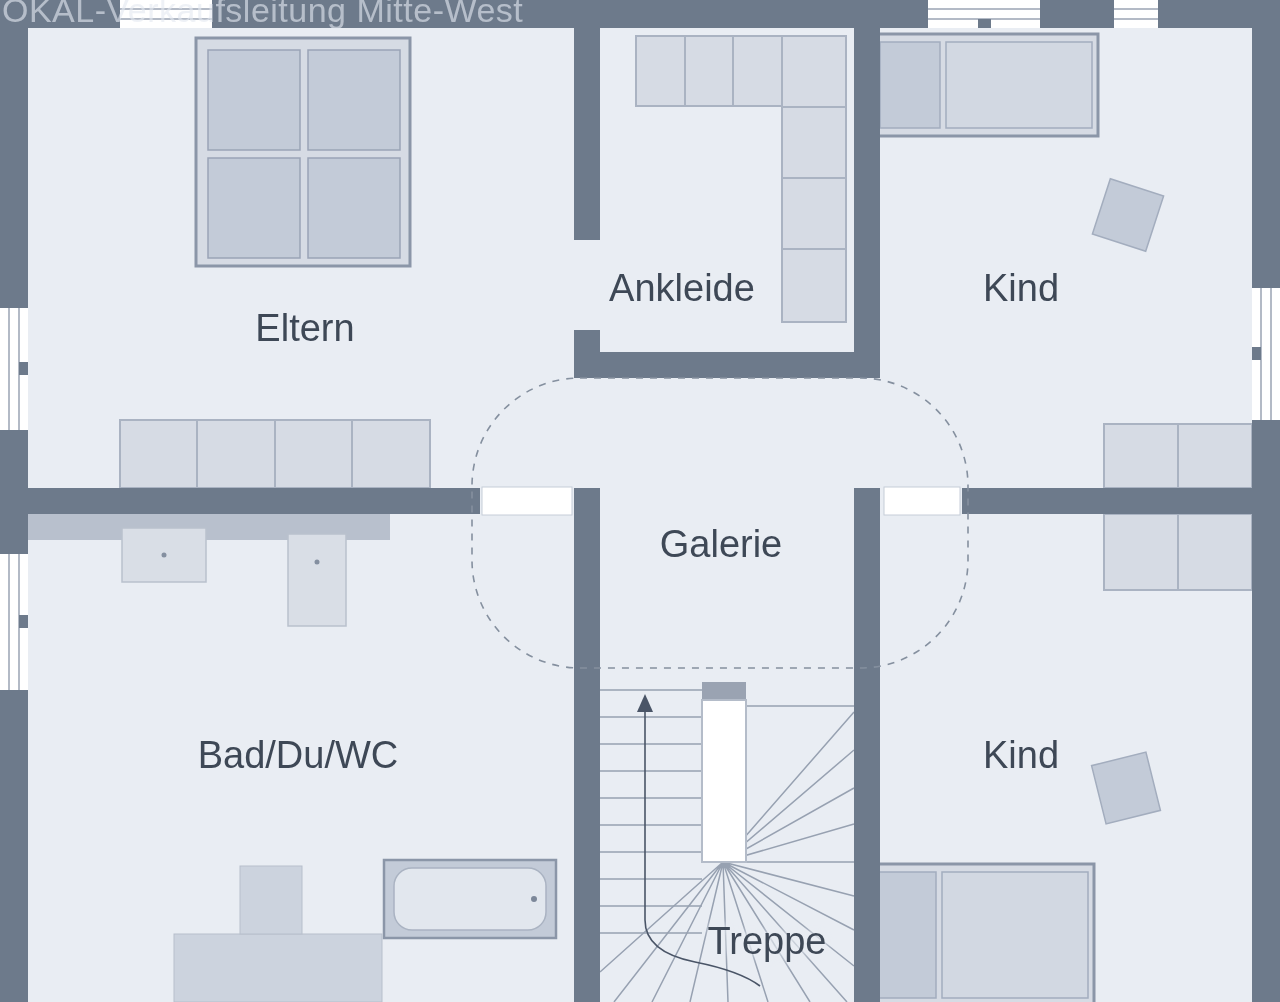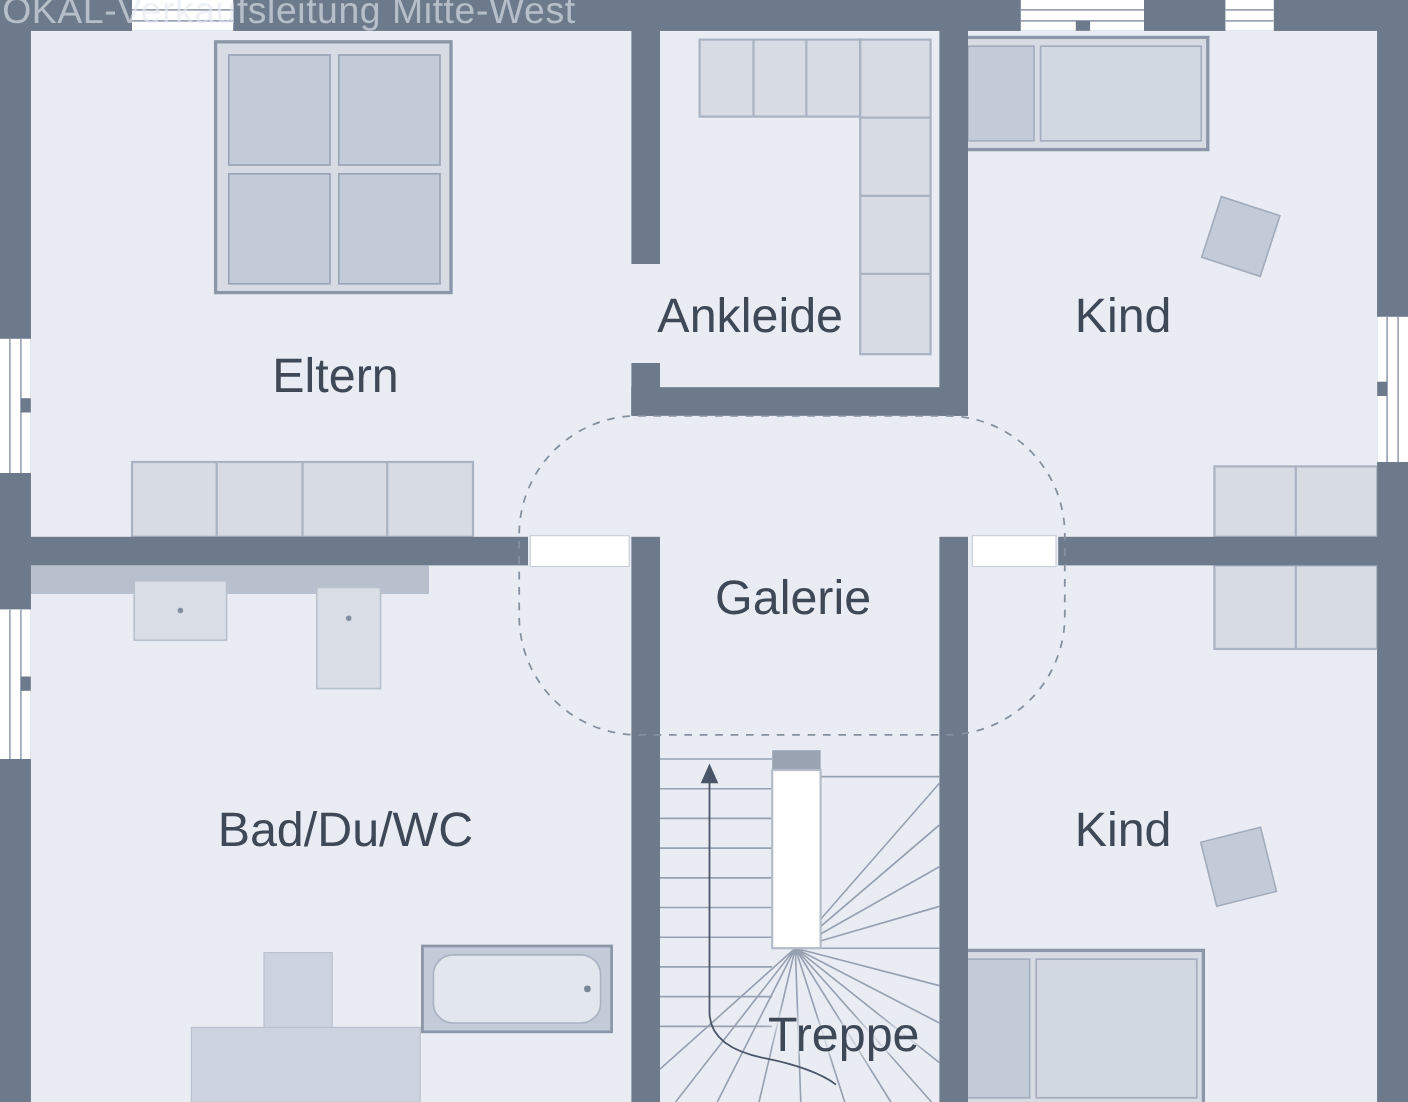--- a/index.html
+++ b/index.html
@@ -3,21 +3,21 @@
 <meta charset="utf-8">
 <style>
   html,body{margin:0;padding:0;background:#6d7a8b;}
   .stage{
     position:relative;width:1280px;height:1002px;overflow:hidden;
     background:#6d7a8b;font-family:"Liberation Sans",sans-serif;
   }
   .stage svg{position:absolute;left:0;top:0;}
   .room-label{
     position:absolute;transform:translate(-50%,-50%);
-    font-size:44px;color:#3e4856;white-space:nowrap;
+    font-size:38px;color:#3e4856;white-space:nowrap;
   }
   .halo{
     text-shadow:0 0 6px #e9edf3,0 0 10px #e9edf3,0 0 14px #e9edf3;
     text-align:right;
   }
   .watermark{
     position:absolute;left:2px;top:-9px;
     font-size:34px;color:rgba(228,233,240,0.62);
     white-space:nowrap;letter-spacing:.5px;
   }
@@ -167,22 +167,22 @@
         <path d="M1114 9 H1158 M1114 19 H1158" stroke="#9aa4b4" stroke-width="1.5"></path>
       </g>
     </g>
 
     <rect x="482" y="487" width="90" height="28" fill="#ffffff" stroke="#c6cdd8" stroke-width="1"></rect>
     <rect x="884" y="487" width="76" height="28" fill="#ffffff" stroke="#c6cdd8" stroke-width="1"></rect>
 
     <rect x="472" y="378" width="496" height="290" rx="108" ry="108" fill="none" stroke="#85909f" stroke-width="1.6" stroke-dasharray="7 7"></rect>
   </svg>
 
-  <div class="room-label" style="left:305px;top:342px">Eltern</div>
+  <div class="room-label" style="left:305px;top:328px">Eltern</div>
   <div class="room-label" style="left:682px;top:288px">Ankleide</div>
   <div class="room-label" style="left:1021px;top:288px">Kind</div>
   <div class="room-label" style="left:721px;top:544px">Galerie</div>
-  <div class="room-label" style="left:314px;top:755px">Bad/Du/WC</div>
+  <div class="room-label" style="left:298px;top:755px">Bad/Du/WC</div>
   <div class="room-label" style="left:1021px;top:755px">Kind</div>
   <div class="room-label halo" style="left:767px;top:941px">Treppe</div>
 
   <div class="watermark">OKAL-Verkaufsleitung Mitte-West</div>
 </div>
 
 </body></html>

